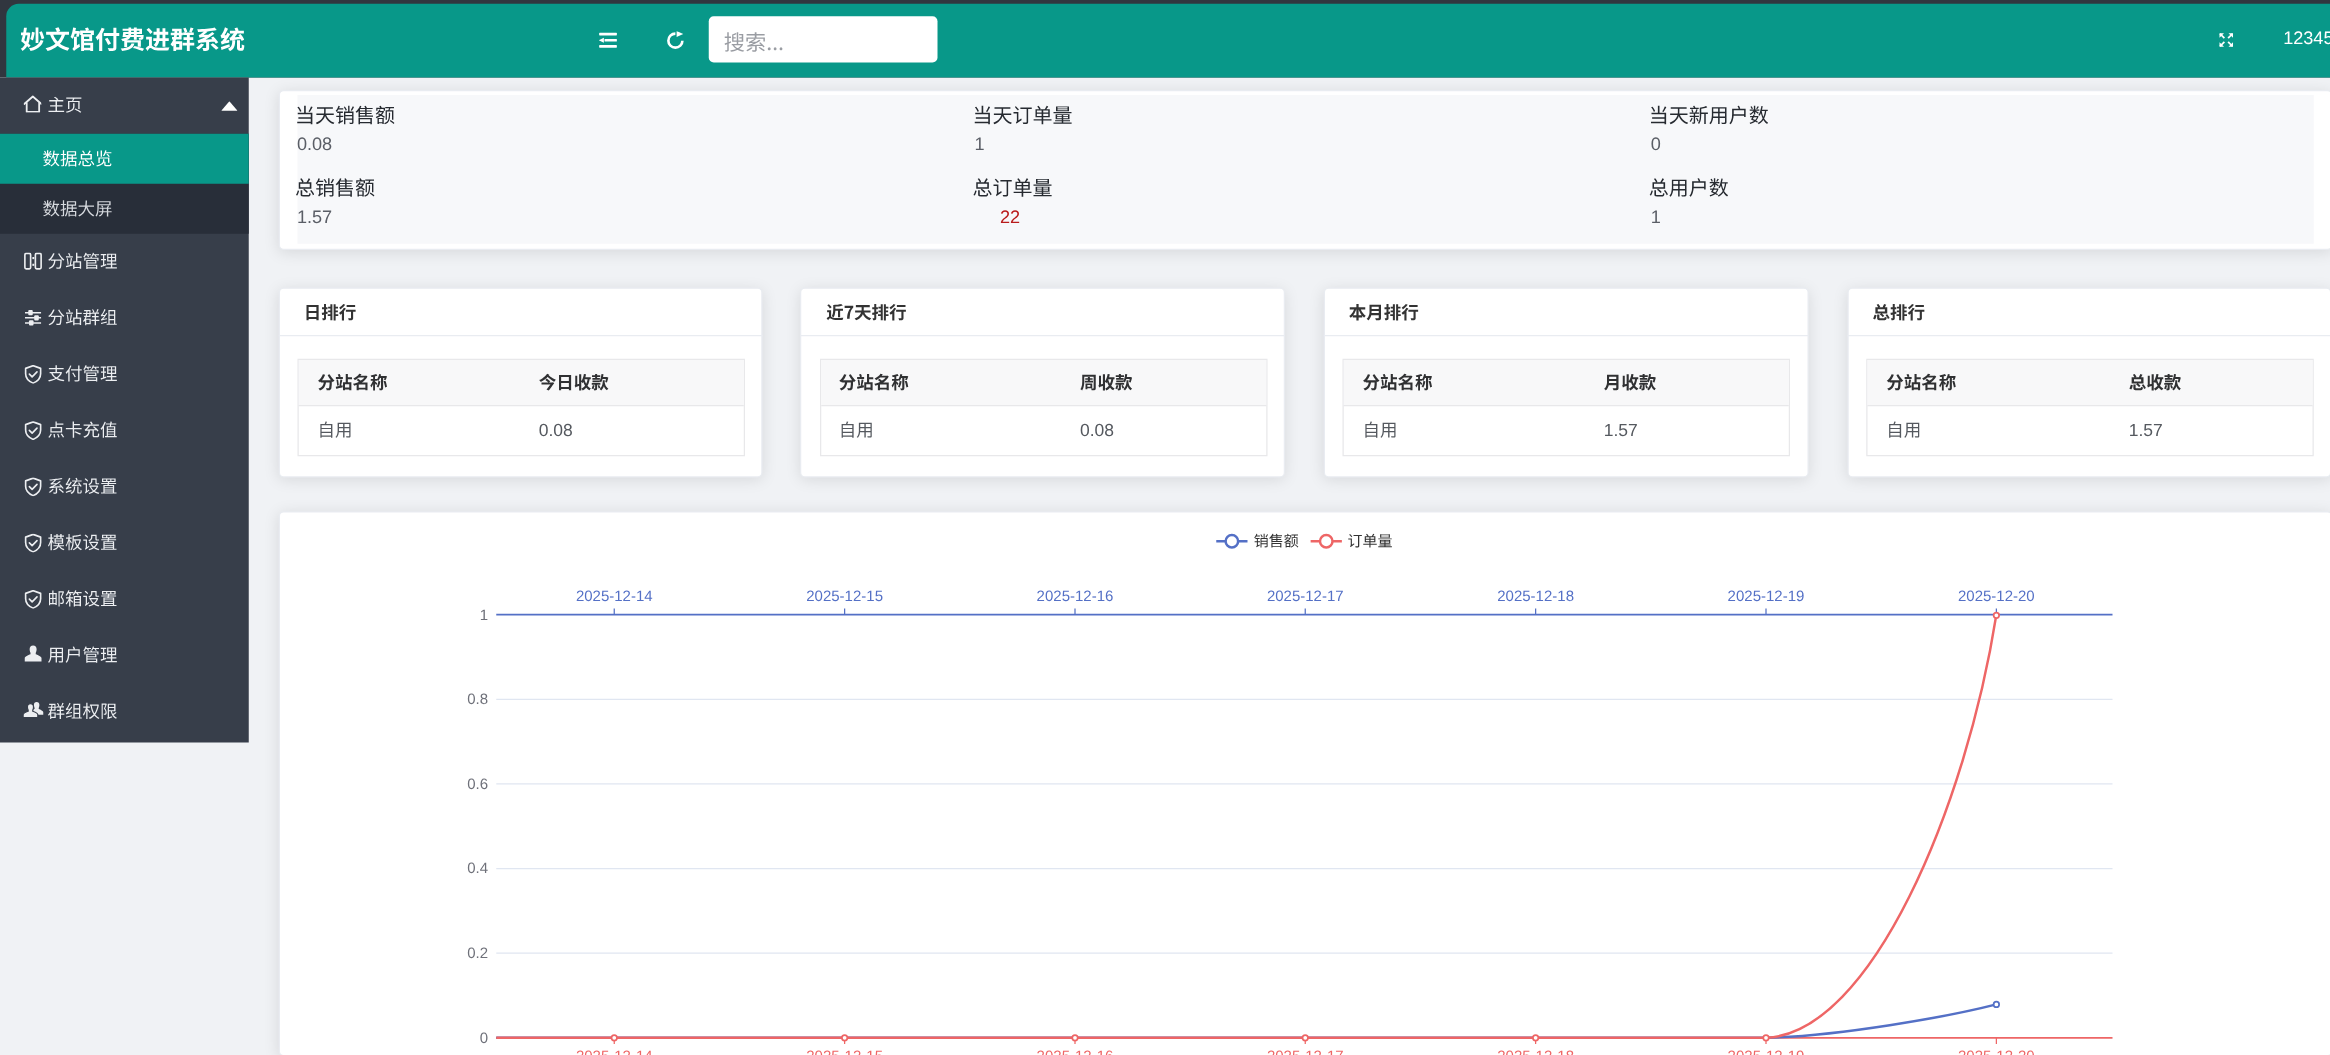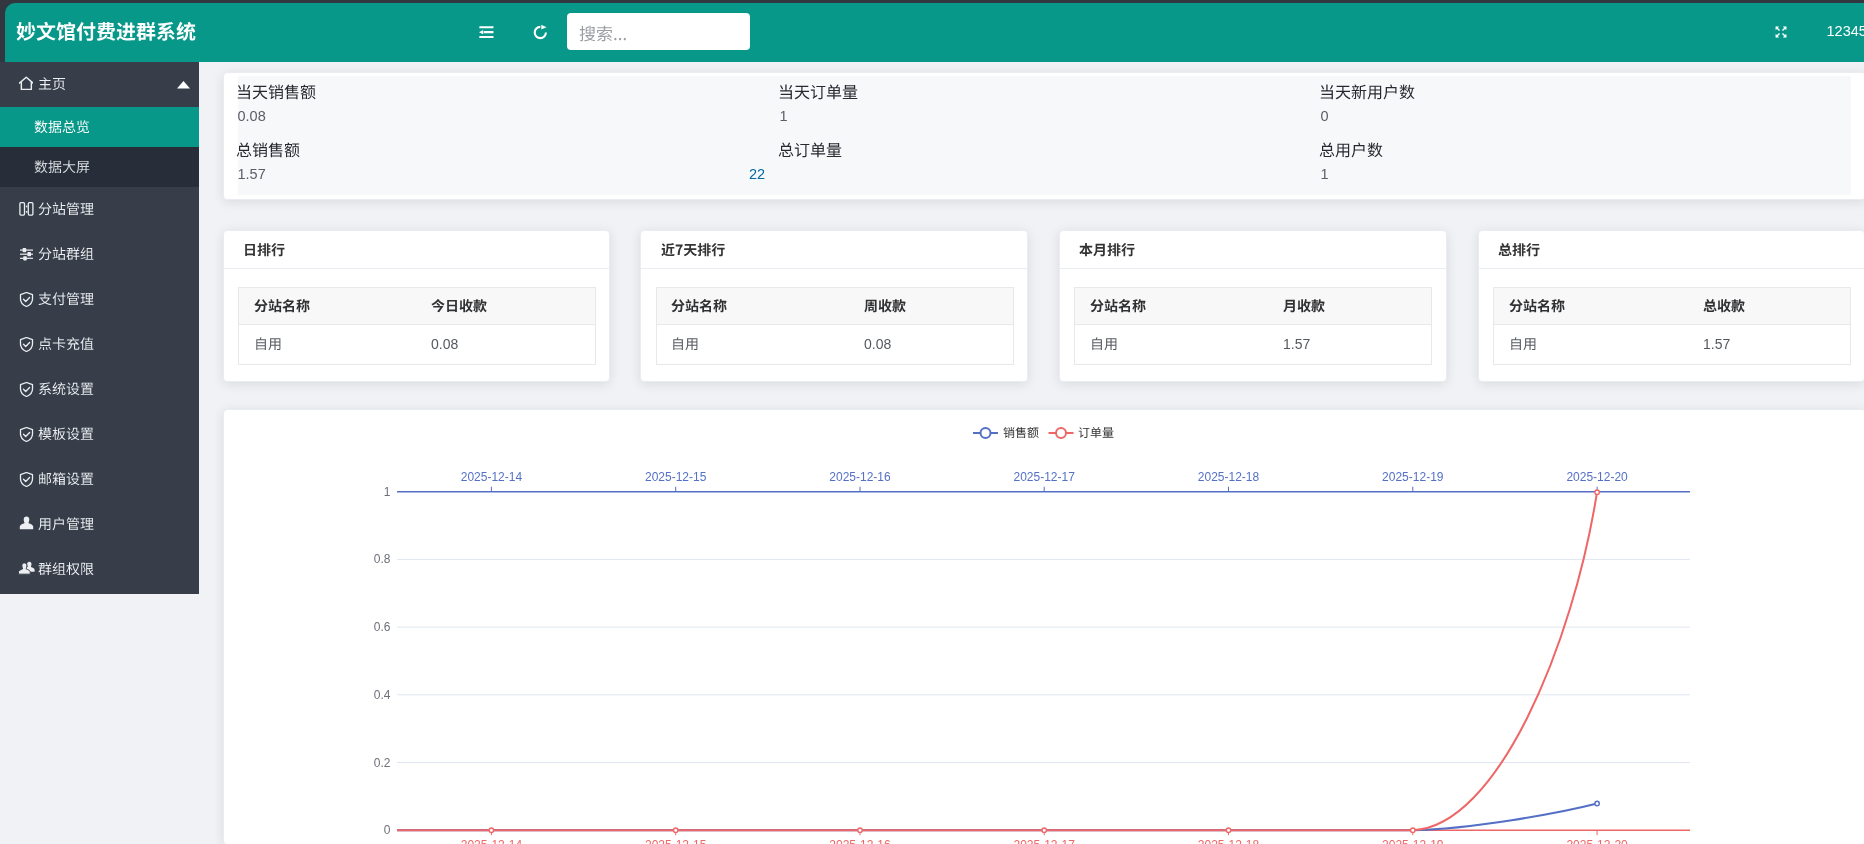--- a/index.html
+++ b/index.html
@@ -162,21 +162,21 @@
     <path transform="translate(0,16)" fill="#262a30" d="M7.3 -13.4H8.6V-7.1H7.3ZM1.9 -12.3 3 -12.7Q3.5 -12.2 3.9 -11.5Q4.3 -10.9 4.6 -10.2Q5 -9.6 5.1 -9.1L4 -8.6Q3.8 -9.1 3.5 -9.8Q3.2 -10.4 2.8 -11.1Q2.4 -11.7 1.9 -12.3ZM12.8 -12.9 14.1 -12.4Q13.8 -11.8 13.4 -11Q13 -10.3 12.6 -9.7Q12.2 -9 11.8 -8.5L10.8 -8.9Q11.1 -9.4 11.5 -10.1Q11.9 -10.8 12.2 -11.5Q12.6 -12.3 12.8 -12.9ZM2.2 -7.8H13.9V1.3H12.6V-6.6H2.2ZM2.7 -4.3H13.1V-3.1H2.7ZM1.8 -0.6H13.3V0.6H1.8Z M24.7 -6.7Q25.5 -4.2 27.2 -2.4Q28.9 -0.6 31.5 0.2Q31.3 0.3 31.2 0.5Q31 0.7 30.9 0.9Q30.7 1.1 30.6 1.2Q28.8 0.6 27.5 -0.4Q26.1 -1.5 25.1 -3Q24.2 -4.5 23.6 -6.4ZM17.6 -12.2H30.3V-11H17.6ZM17.1 -7.3H31V-6.1H17.1ZM23.3 -11.8H24.5V-9.1Q24.5 -8.1 24.4 -7Q24.3 -5.9 23.9 -4.8Q23.5 -3.7 22.7 -2.6Q21.9 -1.5 20.7 -0.5Q19.4 0.4 17.5 1.3Q17.4 1.1 17.2 0.9Q17.1 0.7 17 0.5Q16.8 0.4 16.7 0.2Q18.5 -0.5 19.7 -1.4Q20.9 -2.3 21.6 -3.3Q22.3 -4.2 22.7 -5.3Q23 -6.3 23.2 -7.2Q23.3 -8.2 23.3 -9.1Z M41.4 -8H47.3V-6.9H41.4ZM33 -11.8H40V-10.8H33ZM32.8 -5.4H40.1V-4.4H32.8ZM32.7 -8.1H40.3V-7.1H32.7ZM44.4 -7.6H45.6V1.2H44.4ZM34 -10.4 35 -10.6Q35.2 -10.1 35.4 -9.5Q35.6 -8.9 35.7 -8.4L34.6 -8.1Q34.6 -8.6 34.4 -9.2Q34.3 -9.9 34 -10.4ZM38 -10.7 39.1 -10.4Q38.9 -9.7 38.6 -9Q38.3 -8.2 38.1 -7.7L37.1 -7.9Q37.3 -8.3 37.4 -8.8Q37.6 -9.3 37.8 -9.8Q37.9 -10.3 38 -10.7ZM45.9 -13.2 46.8 -12.3Q46.1 -12 45.1 -11.7Q44.2 -11.5 43.2 -11.3Q42.2 -11.1 41.2 -11Q41.2 -11.2 41.1 -11.4Q41 -11.7 40.8 -11.9Q41.7 -12.1 42.7 -12.2Q43.6 -12.4 44.5 -12.7Q45.3 -12.9 45.9 -13.2ZM35.4 -13.2 36.5 -13.5Q36.8 -13 37.1 -12.4Q37.4 -11.8 37.5 -11.4L36.4 -11.1Q36.2 -11.5 36 -12.1Q35.7 -12.7 35.4 -13.2ZM36 -7.5H37.1V-0.3Q37.1 0.1 37 0.4Q36.9 0.6 36.6 0.7Q36.4 0.9 36 0.9Q35.5 0.9 35 0.9Q34.9 0.7 34.8 0.4Q34.7 0.1 34.6 -0.1Q35 -0.1 35.4 -0.1Q35.7 -0.1 35.8 -0.1Q36 -0.1 36 -0.3ZM40.8 -11.9H42V-6.4Q42 -5.5 41.9 -4.5Q41.9 -3.6 41.7 -2.5Q41.5 -1.5 41.2 -0.6Q40.8 0.3 40.3 1.1Q40.2 1 40 0.9Q39.9 0.7 39.7 0.6Q39.5 0.5 39.4 0.4Q40 -0.6 40.4 -1.7Q40.7 -2.9 40.8 -4.1Q40.8 -5.3 40.8 -6.4ZM37.8 -3.4 38.6 -3.8Q39 -3.3 39.4 -2.5Q39.7 -1.8 39.9 -1.3L39.1 -0.8Q38.9 -1.3 38.5 -2.1Q38.1 -2.8 37.8 -3.4ZM34.2 -3.8 35.1 -3.5Q34.9 -2.7 34.4 -1.9Q34 -1.1 33.5 -0.5Q33.4 -0.6 33.1 -0.8Q32.8 -1 32.7 -1.1Q33.1 -1.6 33.5 -2.3Q33.9 -3 34.2 -3.8Z M51.1 -12.3H61.5V-11.2H51.1ZM51.1 -8.6H61.5V-7.5H51.1ZM51 -4.8H61.5V-3.6H51ZM50.5 -12.3H51.6V-6.5Q51.6 -5.6 51.6 -4.6Q51.5 -3.5 51.3 -2.5Q51 -1.4 50.6 -0.4Q50.2 0.6 49.4 1.4Q49.4 1.2 49.2 1.1Q49 0.9 48.8 0.8Q48.7 0.6 48.5 0.6Q49.2 -0.2 49.6 -1.1Q50 -1.9 50.1 -2.9Q50.3 -3.8 50.4 -4.7Q50.5 -5.7 50.5 -6.5ZM61 -12.3H62.2V-0.4Q62.2 0.2 62 0.5Q61.9 0.8 61.5 1Q61.1 1.1 60.3 1.2Q59.6 1.2 58.5 1.2Q58.4 1 58.3 0.6Q58.2 0.3 58.1 0Q58.6 0.1 59.1 0.1Q59.7 0.1 60 0.1Q60.4 0 60.6 0Q60.8 0 60.9 -0Q61 -0.1 61 -0.4ZM55.5 -11.9H56.7V1.1H55.5Z M66.7 -11H68V-7.5Q68 -6.5 67.9 -5.3Q67.8 -4.2 67.5 -3Q67.3 -1.8 66.8 -0.7Q66.3 0.4 65.6 1.4Q65.5 1.3 65.3 1.1Q65.1 1 64.9 0.8Q64.7 0.7 64.5 0.6Q65.3 -0.2 65.7 -1.3Q66.1 -2.3 66.4 -3.4Q66.6 -4.5 66.6 -5.5Q66.7 -6.6 66.7 -7.5ZM71 -13.2 72.2 -13.5Q72.5 -13 72.8 -12.3Q73 -11.7 73.2 -11.2L72 -10.8Q71.8 -11.3 71.6 -12Q71.3 -12.7 71 -13.2ZM67.5 -11H77.5V-4.4H76.3V-9.8H67.5ZM67.5 -6.6H77V-5.5H67.5Z M81.1 -5.2H87.3V-4.2H81.1ZM80.8 -10.5H88.5V-9.5H80.8ZM87.1 -13.1 88.1 -12.7Q87.8 -12.1 87.4 -11.6Q87 -11 86.7 -10.6L85.9 -11Q86.1 -11.3 86.3 -11.7Q86.5 -12 86.7 -12.4Q86.9 -12.8 87.1 -13.1ZM84.1 -13.5H85.2V-6.5H84.1ZM81.4 -12.7 82.3 -13Q82.6 -12.6 82.9 -12Q83.2 -11.4 83.3 -11L82.4 -10.6Q82.3 -11 82 -11.6Q81.7 -12.2 81.4 -12.7ZM84.1 -10.1 84.9 -9.6Q84.6 -8.9 84 -8.2Q83.4 -7.6 82.7 -7Q82 -6.4 81.3 -6Q81.2 -6.3 81 -6.5Q80.8 -6.8 80.6 -7Q81.3 -7.3 82 -7.7Q82.6 -8.2 83.2 -8.8Q83.8 -9.4 84.1 -10.1ZM85.1 -9.7Q85.3 -9.6 85.7 -9.3Q86.1 -9.1 86.6 -8.8Q87.1 -8.5 87.5 -8.2Q87.9 -7.9 88 -7.8L87.4 -7Q87.2 -7.1 86.8 -7.5Q86.4 -7.8 86 -8.1Q85.5 -8.4 85.1 -8.7Q84.7 -9 84.5 -9.2ZM89.8 -10.3H95.2V-9.2H89.8ZM90.1 -13.3 91.2 -13.1Q90.9 -11.6 90.6 -10.2Q90.2 -8.8 89.7 -7.5Q89.2 -6.3 88.6 -5.4Q88.5 -5.5 88.4 -5.6Q88.2 -5.8 88 -5.9Q87.8 -6 87.7 -6.1Q88.3 -7 88.8 -8.1Q89.2 -9.3 89.5 -10.6Q89.9 -11.9 90.1 -13.3ZM93 -9.7 94.1 -9.6Q93.8 -6.9 93 -4.8Q92.3 -2.7 91.1 -1.2Q89.8 0.3 87.9 1.3Q87.8 1.2 87.7 1Q87.6 0.8 87.5 0.6Q87.3 0.5 87.2 0.4Q89.1 -0.5 90.2 -1.9Q91.4 -3.3 92 -5.2Q92.7 -7.2 93 -9.7ZM90.4 -9.3Q90.7 -7.2 91.4 -5.3Q92 -3.4 93.1 -2Q94.1 -0.6 95.5 0.2Q95.3 0.4 95.1 0.6Q94.9 0.9 94.7 1.1Q93.2 0.2 92.2 -1.3Q91.1 -2.8 90.5 -4.8Q89.8 -6.8 89.4 -9.2ZM81.8 -2.5 82.5 -3.2Q83.3 -2.9 84.3 -2.4Q85.2 -2 86 -1.5Q86.8 -1.1 87.4 -0.7L86.6 0.1Q86.1 -0.3 85.3 -0.8Q84.4 -1.2 83.5 -1.7Q82.6 -2.1 81.8 -2.5ZM86.9 -5.2H87.1L87.3 -5.2L87.9 -5Q87.4 -3.2 86.4 -2Q85.4 -0.8 84.1 -0Q82.8 0.7 81.2 1.1Q81.1 0.9 81 0.7Q80.8 0.4 80.7 0.2Q82.1 -0.1 83.3 -0.8Q84.6 -1.4 85.5 -2.5Q86.4 -3.5 86.9 -5ZM81.8 -2.5Q82.1 -2.9 82.5 -3.6Q82.8 -4.2 83.2 -4.9Q83.5 -5.6 83.7 -6.2L84.8 -6Q84.5 -5.3 84.2 -4.7Q83.9 -4 83.5 -3.3Q83.2 -2.7 82.9 -2.2Z"></path>
   </svg>
 <div class="lat" style="left:1320.5px;top:108.5px;font-size:14.5px;color:#5a5e66">0</div>
 <svg style="position:absolute;left:236px;top:139.8px;overflow:visible" width="66" height="20">
     <path transform="translate(0,16)" fill="#262a30" d="M12.1 -3.4 13.1 -4Q13.5 -3.4 14 -2.8Q14.4 -2.2 14.8 -1.6Q15.2 -1 15.3 -0.5L14.3 0.2Q14.2 -0.3 13.8 -1Q13.5 -1.6 13 -2.2Q12.6 -2.9 12.1 -3.4ZM6.6 -4.3 7.4 -5Q8 -4.6 8.5 -4.2Q9.1 -3.7 9.6 -3.3Q10.1 -2.8 10.3 -2.4L9.5 -1.7Q9.2 -2.1 8.7 -2.5Q8.2 -3 7.7 -3.5Q7.1 -3.9 6.6 -4.3ZM4.5 -3.9H5.8V-0.6Q5.8 -0.2 6 -0.1Q6.2 0 7 0Q7.1 0 7.4 0Q7.8 0 8.2 0Q8.6 0 9.1 0Q9.5 0 9.9 0Q10.2 0 10.4 0Q10.8 0 11 -0.1Q11.2 -0.2 11.3 -0.6Q11.4 -0.9 11.4 -1.6Q11.5 -1.5 11.7 -1.4Q11.9 -1.4 12.2 -1.3Q12.4 -1.2 12.5 -1.2Q12.5 -0.3 12.3 0.2Q12.1 0.7 11.6 0.9Q11.2 1.1 10.5 1.1Q10.4 1.1 10 1.1Q9.6 1.1 9.2 1.1Q8.7 1.1 8.2 1.1Q7.7 1.1 7.4 1.1Q7 1.1 6.9 1.1Q5.9 1.1 5.4 1Q4.9 0.8 4.7 0.5Q4.5 0.1 4.5 -0.6ZM2.2 -3.6 3.3 -3.4Q3.1 -2.4 2.7 -1.4Q2.3 -0.3 1.8 0.4L0.7 -0.1Q1 -0.5 1.3 -1.1Q1.6 -1.7 1.8 -2.3Q2.1 -3 2.2 -3.6ZM4.1 -12.9 5.1 -13.4Q5.7 -12.8 6.2 -12Q6.6 -11.3 6.9 -10.7L5.8 -10.1Q5.6 -10.5 5.4 -11Q5.1 -11.5 4.8 -12Q4.5 -12.5 4.1 -12.9ZM10.9 -13.4 12.2 -12.9Q11.7 -12 11.1 -11.1Q10.5 -10.1 10 -9.4L9 -9.9Q9.3 -10.4 9.7 -11Q10 -11.6 10.4 -12.3Q10.7 -12.9 10.9 -13.4ZM4.2 -9.1V-6.3H11.8V-9.1ZM3 -10.2H13.1V-5.1H3Z M18.8 -13.4 19.9 -13.1Q19.6 -12.2 19.2 -11.4Q18.8 -10.5 18.3 -9.8Q17.8 -9 17.2 -8.5Q17.2 -8.6 17 -8.8Q16.9 -9 16.8 -9.2Q16.7 -9.4 16.6 -9.6Q17.3 -10.3 17.9 -11.3Q18.5 -12.3 18.8 -13.4ZM18.5 -11.5H22.6V-10.4H18.2ZM19.1 1.1 18.9 0 19.4 -0.5 22.2 -2Q22.3 -1.7 22.3 -1.4Q22.4 -1.1 22.5 -1Q21.5 -0.4 20.8 -0Q20.2 0.3 19.9 0.5Q19.5 0.7 19.4 0.9Q19.2 1 19.1 1.1ZM17.7 -8.8H22.3V-7.7H17.7ZM17 -5.5H22.6V-4.4H17ZM19.1 1.1Q19.1 0.9 19 0.7Q18.9 0.6 18.7 0.4Q18.6 0.2 18.5 0.1Q18.7 -0.1 19 -0.4Q19.3 -0.7 19.3 -1.2V-8.5H20.4V-0.2Q20.4 -0.2 20.2 -0.1Q20 0.1 19.7 0.3Q19.5 0.5 19.3 0.7Q19.1 0.9 19.1 1.1ZM23.9 -6H30.2V-5H23.9ZM23.9 -3.3H30.2V-2.2H23.9ZM23.2 -8.9H30.2V-7.7H24.3V1.3H23.2ZM29.7 -8.9H30.8V-0.2Q30.8 0.2 30.7 0.5Q30.5 0.8 30.2 0.9Q29.9 1.1 29.3 1.1Q28.7 1.1 27.8 1.1Q27.8 0.9 27.7 0.6Q27.6 0.3 27.4 0Q28.1 0.1 28.6 0.1Q29.2 0.1 29.4 0.1Q29.5 0 29.6 -0Q29.7 -0.1 29.7 -0.2ZM26.5 -13.5H27.6V-8.1H26.5ZM23 -12.4 23.9 -12.9Q24.3 -12.4 24.6 -11.9Q24.9 -11.4 25.2 -10.9Q25.4 -10.4 25.5 -10L24.5 -9.5Q24.4 -9.9 24.2 -10.4Q23.9 -10.9 23.6 -11.4Q23.3 -12 23 -12.4ZM30.2 -13 31.2 -12.5Q30.8 -11.7 30.4 -10.9Q29.9 -10.1 29.4 -9.5L28.5 -9.9Q28.8 -10.4 29.1 -10.9Q29.4 -11.4 29.7 -12Q30 -12.5 30.2 -13Z M39.5 -13.1 40.5 -13.5Q40.9 -13 41.2 -12.4Q41.5 -11.8 41.6 -11.3L40.4 -11Q40.3 -11.4 40 -12Q39.8 -12.6 39.5 -13.1ZM35.4 -0.5H44.6V0.5H35.4ZM35.5 -9.7H45.3V-8.8H35.5ZM35.5 -7.7H45.3V-6.9H35.5ZM34.8 -3.6H45.5V1.3H44.3V-2.6H36V1.3H34.8ZM36 -13.5 37.1 -13.1Q36.7 -12.1 36.1 -11.2Q35.4 -10.2 34.8 -9.3Q34.1 -8.5 33.4 -7.9Q33.3 -8 33.1 -8.1Q33 -8.3 32.8 -8.5Q32.6 -8.7 32.5 -8.8Q33.2 -9.3 33.9 -10.1Q34.5 -10.8 35.1 -11.7Q35.6 -12.6 36 -13.5ZM40.1 -11.2H41.3V-5.1H40.1ZM36 -11.7H46.1V-10.8H36V-4.1H34.8V-10.7L35.8 -11.7ZM35.4 -5.7H46.4V-4.7H35.4Z M56.2 -12.5H63.2V-11.4H56.2ZM59.3 -11.9 60.4 -11.6Q60.1 -11 59.9 -10.4Q59.6 -9.7 59.4 -9.2L58.5 -9.5Q58.6 -9.8 58.8 -10.3Q58.9 -10.7 59.1 -11.1Q59.2 -11.5 59.3 -11.9ZM56.5 -9.8H62.7V-2.2H61.6V-8.8H57.5V-2.2H56.5ZM59.1 -7.9H60.1Q60.1 -5.9 60 -4.4Q59.8 -2.9 59.4 -1.8Q59 -0.7 58.2 0.1Q57.4 0.8 55.9 1.3Q55.9 1.1 55.7 0.9Q55.5 0.6 55.3 0.5Q56.6 0 57.4 -0.6Q58.1 -1.3 58.5 -2.3Q58.8 -3.3 59 -4.7Q59.1 -6 59.1 -7.9ZM59.8 -1.3 60.5 -2.1Q61 -1.7 61.6 -1.3Q62.2 -0.8 62.7 -0.4Q63.2 0 63.5 0.4L62.9 1.2Q62.5 0.9 62 0.4Q61.5 -0 60.9 -0.5Q60.3 -1 59.8 -1.3ZM49 -11.9H56V-9.5H54.9V-10.9H50V-9.5H49ZM50 -3.7H55V1.1H53.9V-2.8H51.1V1.2H50ZM50.4 -0.3H54.4V0.6H50.4ZM51.4 -10.4 52.5 -10.2Q52 -9.2 51.3 -8.2Q50.5 -7.2 49.4 -6.3Q49.3 -6.5 49.2 -6.6Q49 -6.8 48.9 -6.9Q48.8 -7 48.6 -7.1Q49.7 -7.8 50.4 -8.7Q51.1 -9.6 51.4 -10.4ZM51.6 -9.3H54.4V-8.3H51.1ZM54.2 -9.3H54.5L54.7 -9.3L55.3 -8.9Q54.7 -7.6 53.8 -6.5Q52.8 -5.5 51.6 -4.7Q50.4 -4 49.1 -3.5Q49.1 -3.6 49 -3.8Q48.9 -4 48.8 -4.2Q48.7 -4.4 48.6 -4.5Q49.8 -4.9 50.9 -5.6Q52 -6.2 52.9 -7.1Q53.8 -8 54.2 -9.1ZM51.4 -13.1 52.5 -13.4Q52.8 -13 53.1 -12.4Q53.3 -11.9 53.5 -11.6L52.3 -11.3Q52.2 -11.6 51.9 -12.2Q51.7 -12.7 51.4 -13.1ZM50.4 -6.7 51.1 -7.4Q51.7 -7.1 52.4 -6.7Q53.1 -6.4 53.8 -6Q54.4 -5.7 55 -5.3Q55.6 -5 56 -4.7L55.2 -3.9Q54.8 -4.1 54.2 -4.5Q53.7 -4.8 53 -5.2Q52.3 -5.6 51.7 -6Q51 -6.4 50.4 -6.7Z"></path>
   </svg>
 <div class="lat" style="left:237.5px;top:166.9px;font-size:14.5px;color:#5a5e66">1.57</div>
 <svg style="position:absolute;left:778px;top:139.8px;overflow:visible" width="66" height="20">
     <path transform="translate(0,16)" fill="#262a30" d="M12.1 -3.4 13.1 -4Q13.5 -3.4 14 -2.8Q14.4 -2.2 14.8 -1.6Q15.2 -1 15.3 -0.5L14.3 0.2Q14.2 -0.3 13.8 -1Q13.5 -1.6 13 -2.2Q12.6 -2.9 12.1 -3.4ZM6.6 -4.3 7.4 -5Q8 -4.6 8.5 -4.2Q9.1 -3.7 9.6 -3.3Q10.1 -2.8 10.3 -2.4L9.5 -1.7Q9.2 -2.1 8.7 -2.5Q8.2 -3 7.7 -3.5Q7.1 -3.9 6.6 -4.3ZM4.5 -3.9H5.8V-0.6Q5.8 -0.2 6 -0.1Q6.2 0 7 0Q7.1 0 7.4 0Q7.8 0 8.2 0Q8.6 0 9.1 0Q9.5 0 9.9 0Q10.2 0 10.4 0Q10.8 0 11 -0.1Q11.2 -0.2 11.3 -0.6Q11.4 -0.9 11.4 -1.6Q11.5 -1.5 11.7 -1.4Q11.9 -1.4 12.2 -1.3Q12.4 -1.2 12.5 -1.2Q12.5 -0.3 12.3 0.2Q12.1 0.7 11.6 0.9Q11.2 1.1 10.5 1.1Q10.4 1.1 10 1.1Q9.6 1.1 9.2 1.1Q8.7 1.1 8.2 1.1Q7.7 1.1 7.4 1.1Q7 1.1 6.9 1.1Q5.9 1.1 5.4 1Q4.9 0.8 4.7 0.5Q4.5 0.1 4.5 -0.6ZM2.2 -3.6 3.3 -3.4Q3.1 -2.4 2.7 -1.4Q2.3 -0.3 1.8 0.4L0.7 -0.1Q1 -0.5 1.3 -1.1Q1.6 -1.7 1.8 -2.3Q2.1 -3 2.2 -3.6ZM4.1 -12.9 5.1 -13.4Q5.7 -12.8 6.2 -12Q6.6 -11.3 6.9 -10.7L5.8 -10.1Q5.6 -10.5 5.4 -11Q5.1 -11.5 4.8 -12Q4.5 -12.5 4.1 -12.9ZM10.9 -13.4 12.2 -12.9Q11.7 -12 11.1 -11.1Q10.5 -10.1 10 -9.4L9 -9.9Q9.3 -10.4 9.7 -11Q10 -11.6 10.4 -12.3Q10.7 -12.9 10.9 -13.4ZM4.2 -9.1V-6.3H11.8V-9.1ZM3 -10.2H13.1V-5.1H3Z M17.8 -12.4 18.6 -13.1Q19.1 -12.7 19.5 -12.3Q20 -11.8 20.4 -11.3Q20.9 -10.9 21.1 -10.5L20.3 -9.7Q20 -10 19.6 -10.5Q19.2 -11 18.7 -11.5Q18.3 -11.9 17.8 -12.4ZM16.8 -8.4H20.4V-7.3H16.8ZM22.3 -12.1H31.4V-10.9H22.3ZM27.3 -11.7H28.5V-0.5Q28.5 0.1 28.3 0.5Q28.2 0.8 27.7 1Q27.3 1.1 26.5 1.2Q25.8 1.2 24.6 1.2Q24.6 1 24.5 0.8Q24.4 0.5 24.3 0.3Q24.2 0.1 24.1 -0.1Q24.7 -0.1 25.3 -0.1Q25.8 -0.1 26.2 -0.1Q26.7 -0.1 26.8 -0.1Q27.1 -0.1 27.2 -0.2Q27.3 -0.3 27.3 -0.5ZM19.3 0.9 19.1 -0.3 19.4 -0.8 23 -3.2Q23.1 -3 23.1 -2.8Q23.2 -2.6 23.2 -2.4Q23.3 -2.2 23.4 -2.1Q22.1 -1.2 21.3 -0.7Q20.6 -0.2 20.2 0.1Q19.7 0.4 19.6 0.6Q19.4 0.8 19.3 0.9ZM19.3 0.9Q19.2 0.7 19.1 0.5Q19 0.3 18.9 0.2Q18.8 -0 18.7 -0.1Q18.9 -0.3 19.2 -0.7Q19.5 -1 19.5 -1.5V-8.4H20.7V-0.5Q20.7 -0.5 20.5 -0.4Q20.4 -0.3 20.2 -0.1Q20 0 19.8 0.2Q19.6 0.4 19.4 0.6Q19.3 0.7 19.3 0.9Z M39.3 -10.1H40.6V1.3H39.3ZM35.5 -7V-5.3H44.6V-7ZM35.5 -9.7V-8H44.6V-9.7ZM34.4 -10.7H45.8V-4.2H34.4ZM32.9 -2.7H47.2V-1.6H32.9ZM35.8 -12.9 36.8 -13.4Q37.3 -12.8 37.8 -12.2Q38.3 -11.5 38.5 -11L37.4 -10.5Q37.2 -10.9 36.7 -11.6Q36.2 -12.3 35.8 -12.9ZM43.3 -13.4 44.6 -12.9Q44.2 -12.2 43.6 -11.4Q43.1 -10.6 42.6 -10L41.6 -10.4Q41.9 -10.8 42.2 -11.3Q42.5 -11.9 42.8 -12.4Q43.1 -12.9 43.3 -13.4Z M52 -10.6V-9.8H60V-10.6ZM52 -12.2V-11.3H60V-12.2ZM50.8 -12.9H61.2V-9H50.8ZM51.7 -4.4V-3.4H60.4V-4.4ZM51.7 -6V-5.1H60.4V-6ZM50.5 -6.7H61.6V-2.7H50.5ZM55.4 -6.5H56.6V0.4H55.4ZM48.8 -8.4H63.2V-7.4H48.8ZM50.1 -1.8H62V-1H50.1ZM48.8 -0H63.3V0.9H48.8Z"></path>
   </svg>
-<div class="lat" style="left:749px;top:166.9px;font-size:14.5px;color:#0369a1">22</div>
+<div class="lat" style="left:800px;top:166.9px;font-size:14.5px;color:#b91c1c">22</div>
 <svg style="position:absolute;left:1319px;top:139.8px;overflow:visible" width="66" height="20">
     <path transform="translate(0,16)" fill="#262a30" d="M12.1 -3.4 13.1 -4Q13.5 -3.4 14 -2.8Q14.4 -2.2 14.8 -1.6Q15.2 -1 15.3 -0.5L14.3 0.2Q14.2 -0.3 13.8 -1Q13.5 -1.6 13 -2.2Q12.6 -2.9 12.1 -3.4ZM6.6 -4.3 7.4 -5Q8 -4.6 8.5 -4.2Q9.1 -3.7 9.6 -3.3Q10.1 -2.8 10.3 -2.4L9.5 -1.7Q9.2 -2.1 8.7 -2.5Q8.2 -3 7.7 -3.5Q7.1 -3.9 6.6 -4.3ZM4.5 -3.9H5.8V-0.6Q5.8 -0.2 6 -0.1Q6.2 0 7 0Q7.1 0 7.4 0Q7.8 0 8.2 0Q8.6 0 9.1 0Q9.5 0 9.9 0Q10.2 0 10.4 0Q10.8 0 11 -0.1Q11.2 -0.2 11.3 -0.6Q11.4 -0.9 11.4 -1.6Q11.5 -1.5 11.7 -1.4Q11.9 -1.4 12.2 -1.3Q12.4 -1.2 12.5 -1.2Q12.5 -0.3 12.3 0.2Q12.1 0.7 11.6 0.9Q11.2 1.1 10.5 1.1Q10.4 1.1 10 1.1Q9.6 1.1 9.2 1.1Q8.7 1.1 8.2 1.1Q7.7 1.1 7.4 1.1Q7 1.1 6.9 1.1Q5.9 1.1 5.4 1Q4.9 0.8 4.7 0.5Q4.5 0.1 4.5 -0.6ZM2.2 -3.6 3.3 -3.4Q3.1 -2.4 2.7 -1.4Q2.3 -0.3 1.8 0.4L0.7 -0.1Q1 -0.5 1.3 -1.1Q1.6 -1.7 1.8 -2.3Q2.1 -3 2.2 -3.6ZM4.1 -12.9 5.1 -13.4Q5.7 -12.8 6.2 -12Q6.6 -11.3 6.9 -10.7L5.8 -10.1Q5.6 -10.5 5.4 -11Q5.1 -11.5 4.8 -12Q4.5 -12.5 4.1 -12.9ZM10.9 -13.4 12.2 -12.9Q11.7 -12 11.1 -11.1Q10.5 -10.1 10 -9.4L9 -9.9Q9.3 -10.4 9.7 -11Q10 -11.6 10.4 -12.3Q10.7 -12.9 10.9 -13.4ZM4.2 -9.1V-6.3H11.8V-9.1ZM3 -10.2H13.1V-5.1H3Z M19.1 -12.3H29.5V-11.2H19.1ZM19.1 -8.6H29.5V-7.5H19.1ZM19 -4.8H29.5V-3.6H19ZM18.5 -12.3H19.6V-6.5Q19.6 -5.6 19.6 -4.6Q19.5 -3.5 19.3 -2.5Q19 -1.4 18.6 -0.4Q18.2 0.6 17.4 1.4Q17.4 1.2 17.2 1.1Q17 0.9 16.8 0.8Q16.7 0.6 16.5 0.6Q17.2 -0.2 17.6 -1.1Q18 -1.9 18.1 -2.9Q18.3 -3.8 18.4 -4.7Q18.5 -5.7 18.5 -6.5ZM29 -12.3H30.2V-0.4Q30.2 0.2 30 0.5Q29.9 0.8 29.5 1Q29.1 1.1 28.3 1.2Q27.6 1.2 26.5 1.2Q26.4 1 26.3 0.6Q26.2 0.3 26.1 0Q26.6 0.1 27.1 0.1Q27.7 0.1 28 0.1Q28.4 0 28.6 0Q28.8 0 28.9 -0Q29 -0.1 29 -0.4ZM23.5 -11.9H24.7V1.1H23.5Z M34.7 -11H36V-7.5Q36 -6.5 35.9 -5.3Q35.8 -4.2 35.5 -3Q35.3 -1.8 34.8 -0.7Q34.3 0.4 33.6 1.4Q33.5 1.3 33.3 1.1Q33.1 1 32.9 0.8Q32.7 0.7 32.5 0.6Q33.3 -0.2 33.7 -1.3Q34.1 -2.3 34.4 -3.4Q34.6 -4.5 34.6 -5.5Q34.7 -6.6 34.7 -7.5ZM39 -13.2 40.2 -13.5Q40.5 -13 40.8 -12.3Q41 -11.7 41.2 -11.2L40 -10.8Q39.8 -11.3 39.6 -12Q39.3 -12.7 39 -13.2ZM35.5 -11H45.5V-4.4H44.3V-9.8H35.5ZM35.5 -6.6H45V-5.5H35.5Z M49.1 -5.2H55.3V-4.2H49.1ZM48.8 -10.5H56.5V-9.5H48.8ZM55.1 -13.1 56.1 -12.7Q55.8 -12.1 55.4 -11.6Q55 -11 54.7 -10.6L53.9 -11Q54.1 -11.3 54.3 -11.7Q54.5 -12 54.7 -12.4Q54.9 -12.8 55.1 -13.1ZM52.1 -13.5H53.2V-6.5H52.1ZM49.4 -12.7 50.3 -13Q50.6 -12.6 50.9 -12Q51.2 -11.4 51.3 -11L50.4 -10.6Q50.3 -11 50 -11.6Q49.7 -12.2 49.4 -12.7ZM52.1 -10.1 52.9 -9.6Q52.6 -8.9 52 -8.2Q51.4 -7.6 50.7 -7Q50 -6.4 49.3 -6Q49.2 -6.3 49 -6.5Q48.8 -6.8 48.6 -7Q49.3 -7.3 50 -7.7Q50.6 -8.2 51.2 -8.8Q51.8 -9.4 52.1 -10.1ZM53.1 -9.7Q53.3 -9.6 53.7 -9.3Q54.1 -9.1 54.6 -8.8Q55.1 -8.5 55.5 -8.2Q55.9 -7.9 56 -7.8L55.4 -7Q55.2 -7.1 54.8 -7.5Q54.4 -7.8 54 -8.1Q53.5 -8.4 53.1 -8.7Q52.7 -9 52.5 -9.2ZM57.8 -10.3H63.2V-9.2H57.8ZM58.1 -13.3 59.2 -13.1Q58.9 -11.6 58.6 -10.2Q58.2 -8.8 57.7 -7.5Q57.2 -6.3 56.6 -5.4Q56.5 -5.5 56.4 -5.6Q56.2 -5.8 56 -5.9Q55.8 -6 55.7 -6.1Q56.3 -7 56.8 -8.1Q57.2 -9.3 57.5 -10.6Q57.9 -11.9 58.1 -13.3ZM61 -9.7 62.1 -9.6Q61.8 -6.9 61 -4.8Q60.3 -2.7 59.1 -1.2Q57.8 0.3 55.9 1.3Q55.8 1.2 55.7 1Q55.6 0.8 55.5 0.6Q55.3 0.5 55.2 0.4Q57.1 -0.5 58.2 -1.9Q59.4 -3.3 60 -5.2Q60.7 -7.2 61 -9.7ZM58.4 -9.3Q58.7 -7.2 59.4 -5.3Q60 -3.4 61.1 -2Q62.1 -0.6 63.5 0.2Q63.3 0.4 63.1 0.6Q62.9 0.9 62.7 1.1Q61.2 0.2 60.2 -1.3Q59.1 -2.8 58.5 -4.8Q57.8 -6.8 57.4 -9.2ZM49.8 -2.5 50.5 -3.2Q51.3 -2.9 52.3 -2.4Q53.2 -2 54 -1.5Q54.8 -1.1 55.4 -0.7L54.6 0.1Q54.1 -0.3 53.3 -0.8Q52.4 -1.2 51.5 -1.7Q50.6 -2.1 49.8 -2.5ZM54.9 -5.2H55.1L55.3 -5.2L55.9 -5Q55.4 -3.2 54.4 -2Q53.4 -0.8 52.1 -0Q50.8 0.7 49.2 1.1Q49.1 0.9 49 0.7Q48.8 0.4 48.7 0.2Q50.1 -0.1 51.3 -0.8Q52.6 -1.4 53.5 -2.5Q54.4 -3.5 54.9 -5ZM49.8 -2.5Q50.1 -2.9 50.5 -3.6Q50.8 -4.2 51.2 -4.9Q51.5 -5.6 51.7 -6.2L52.8 -6Q52.5 -5.3 52.2 -4.7Q51.9 -4 51.5 -3.3Q51.2 -2.7 50.9 -2.2Z"></path>
   </svg>
 <div class="lat" style="left:1320.5px;top:166.9px;font-size:14.5px;color:#5a5e66">1</div>
 <div class="card" style="left:222.8px;top:229.5px;width:387.7px;height:152px"></div>
 <div style="position:absolute;left:222.8px;top:267.5px;width:387.7px;height:1px;background:#e9ecf1"></div>
 <svg style="position:absolute;left:243.3px;top:240.6px;overflow:visible" width="44" height="17">
     <path transform="translate(0,14)" fill="#333333" d="M2.2 -11.1H11.9V1.1H10.1V-9.4H3.9V1.1H2.2ZM3.3 -6.3H10.9V-4.7H3.3ZM3.3 -1.5H10.9V0.2H3.3Z M14.4 -4.8Q15 -4.9 15.8 -5.1Q16.5 -5.3 17.4 -5.5Q18.2 -5.7 19 -5.9L19.2 -4.3Q18.1 -4 16.9 -3.7Q15.7 -3.4 14.7 -3.1ZM14.6 -9.2H19V-7.7H14.6ZM16.2 -11.9H17.8V-0.6Q17.8 -0 17.7 0.3Q17.5 0.6 17.2 0.8Q16.9 1 16.4 1.1Q15.9 1.1 15.2 1.1Q15.2 0.8 15 0.4Q14.9 -0.1 14.8 -0.4Q15.1 -0.4 15.5 -0.4Q15.8 -0.4 15.9 -0.4Q16.2 -0.4 16.2 -0.6ZM19.5 -9.7H22.3V-8.2H19.5ZM24.5 -9.7H27.4V-8.2H24.5ZM19.5 -6.7H22V-5.2H19.5ZM24.6 -6.7H27.3V-5.2H24.6ZM24.7 -3.7H27.6V-2.2H24.7ZM23.9 -11.7H25.5V1.3H23.9ZM21.3 -11.7H22.9V1.2H21.3ZM19.2 -3.7H22.1V-2.2H19.2Z M34.3 -11.1H41.1V-9.5H34.3ZM37.8 -6.7H39.5V-0.7Q39.5 -0 39.4 0.4Q39.2 0.7 38.7 0.9Q38.3 1.1 37.6 1.2Q36.9 1.2 36 1.2Q35.9 0.8 35.8 0.4Q35.6 -0.1 35.5 -0.5Q35.9 -0.5 36.3 -0.5Q36.7 -0.5 37 -0.5Q37.3 -0.5 37.5 -0.5Q37.7 -0.5 37.7 -0.5Q37.8 -0.6 37.8 -0.7ZM33.7 -7.2H41.5V-5.6H33.7ZM30.5 -5.6 32 -7 32.2 -7V1.3H30.5ZM32.1 -8.8 33.7 -8.2Q33.1 -7.3 32.4 -6.4Q31.7 -5.4 30.9 -4.6Q30.1 -3.8 29.4 -3.2Q29.2 -3.4 29 -3.6Q28.8 -3.9 28.6 -4.2Q28.4 -4.5 28.2 -4.6Q28.9 -5.1 29.6 -5.8Q30.4 -6.5 31 -7.3Q31.6 -8.1 32.1 -8.8ZM31.6 -11.9 33.2 -11.2Q32.7 -10.6 32 -9.9Q31.4 -9.2 30.7 -8.6Q30 -8 29.3 -7.5Q29.2 -7.7 29 -8Q28.9 -8.2 28.7 -8.5Q28.5 -8.7 28.4 -8.9Q29 -9.3 29.6 -9.8Q30.2 -10.3 30.7 -10.9Q31.2 -11.4 31.6 -11.9Z"></path>
   </svg>
 <div style="position:absolute;left:238.3px;top:287px;width:358px;height:77.5px;border:1px solid #e8e8ea;box-sizing:border-box"></div>

